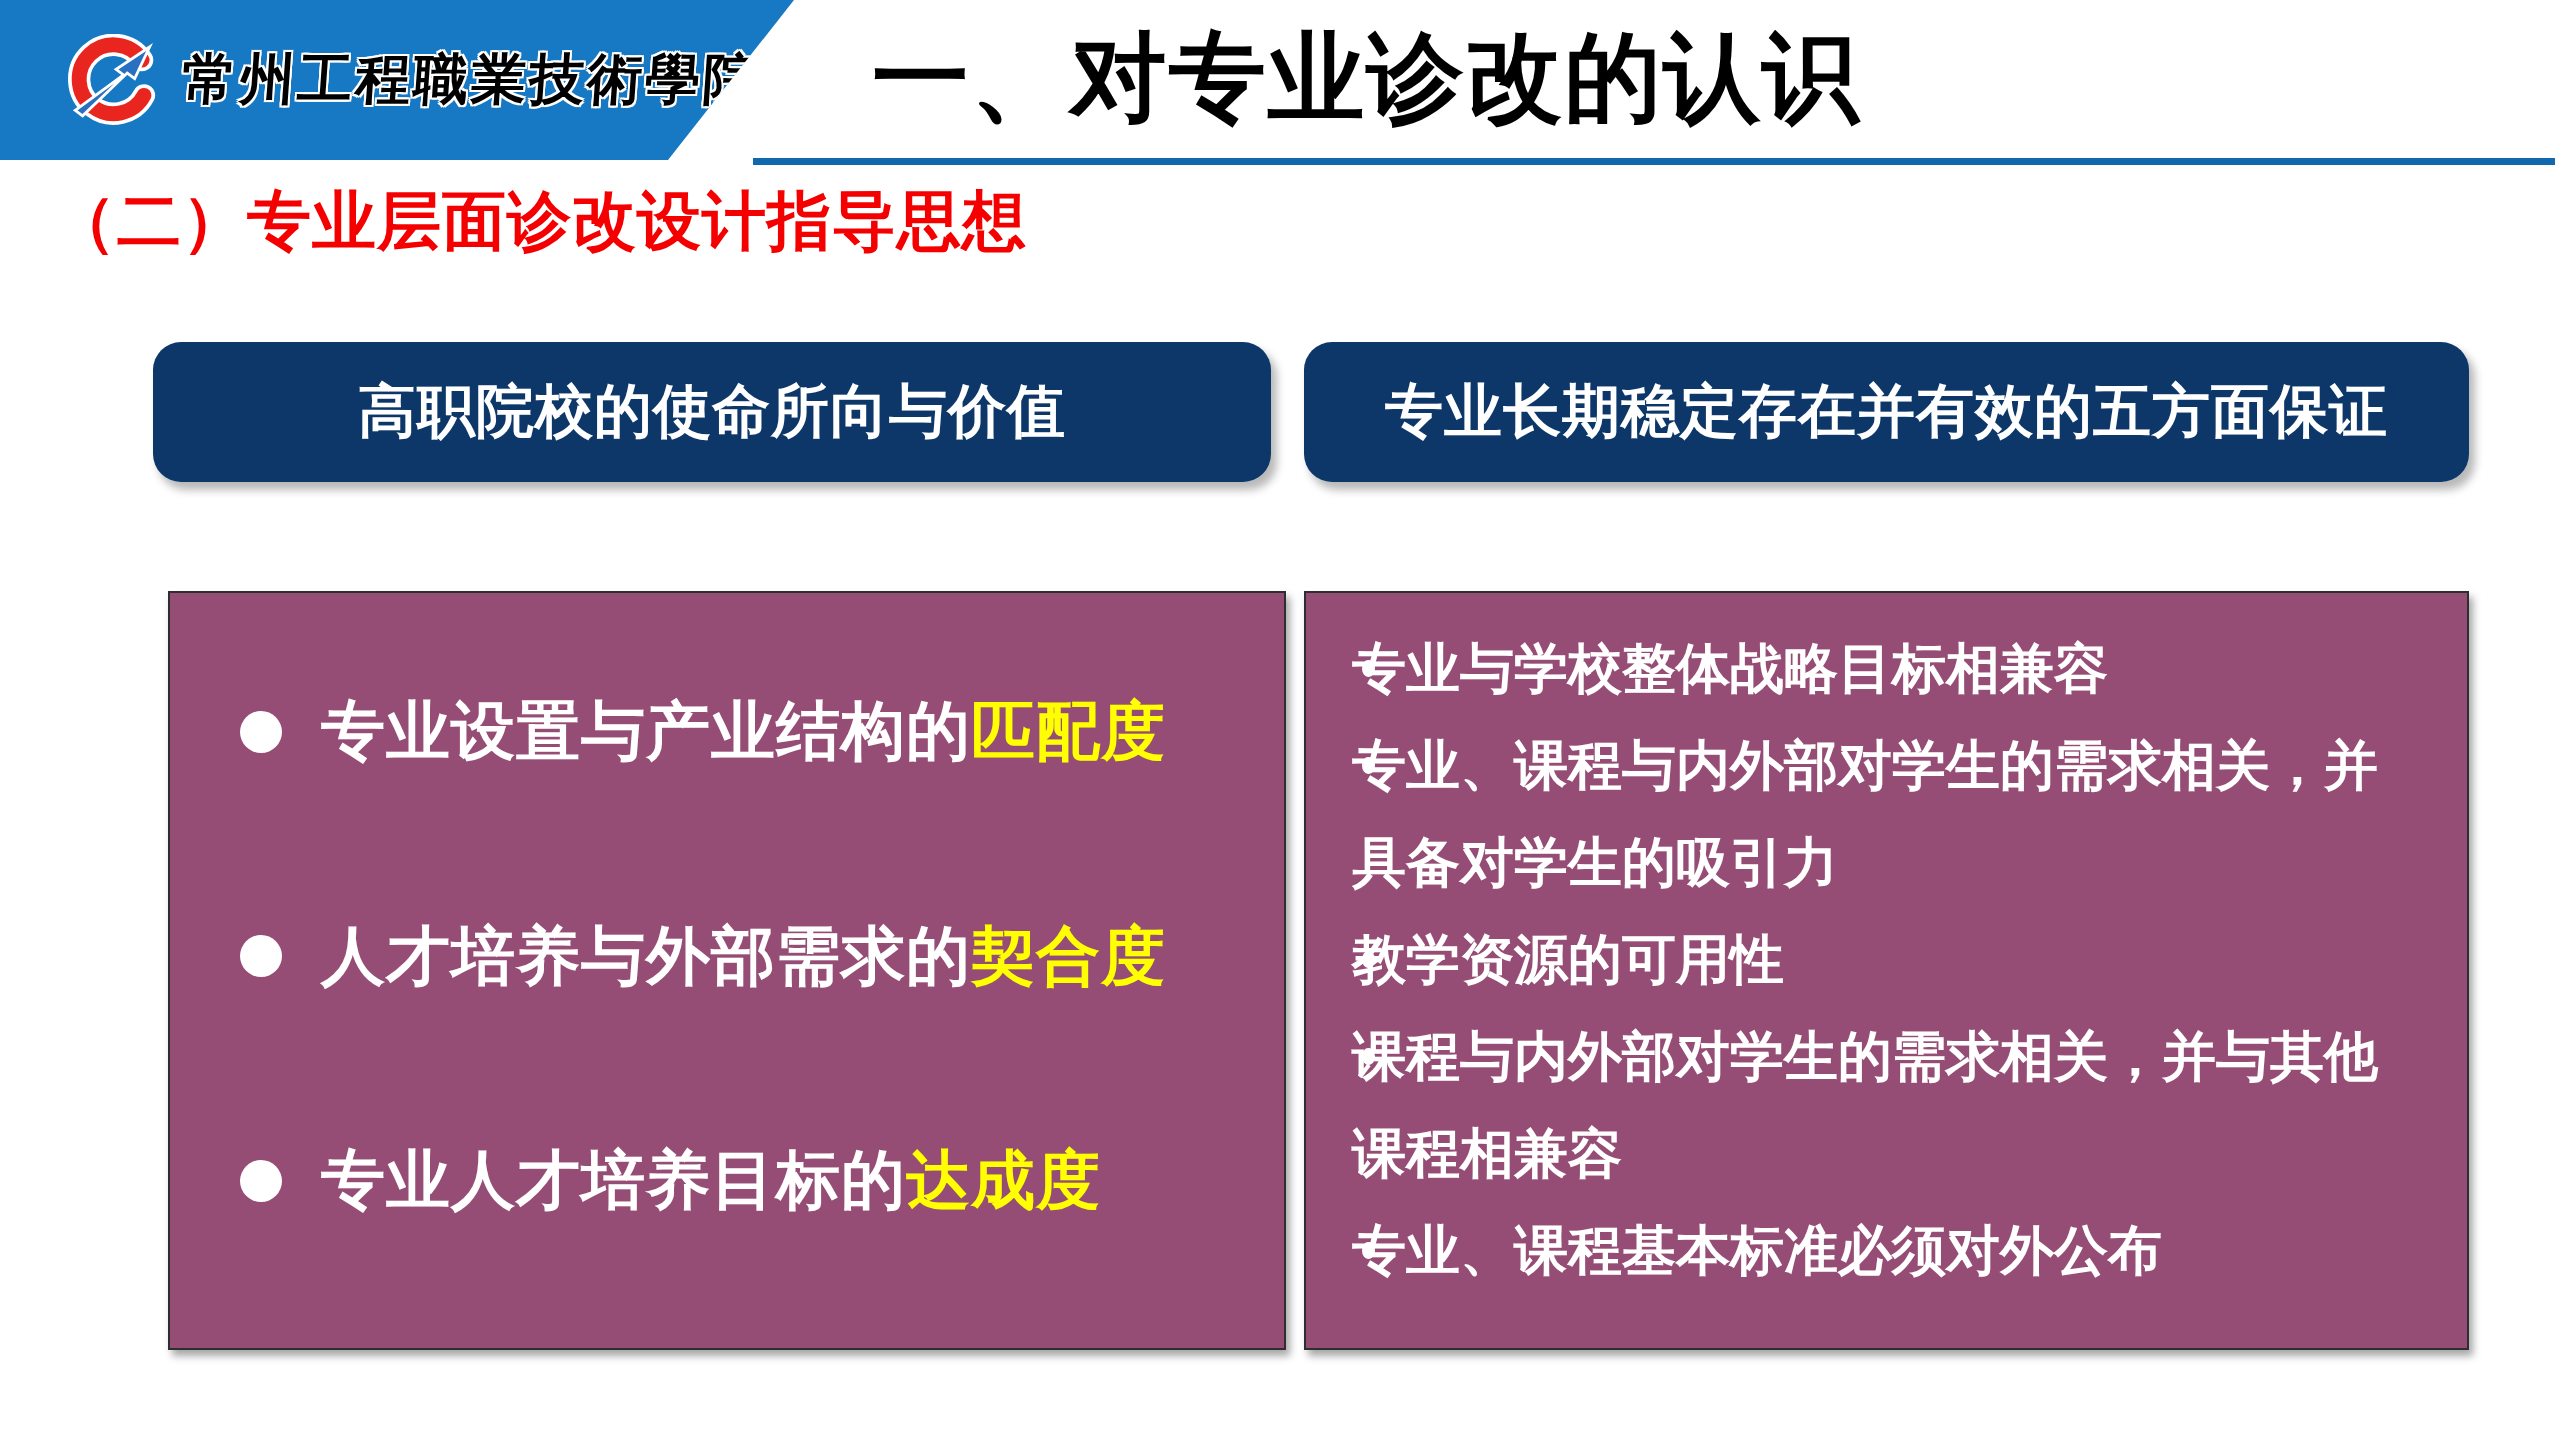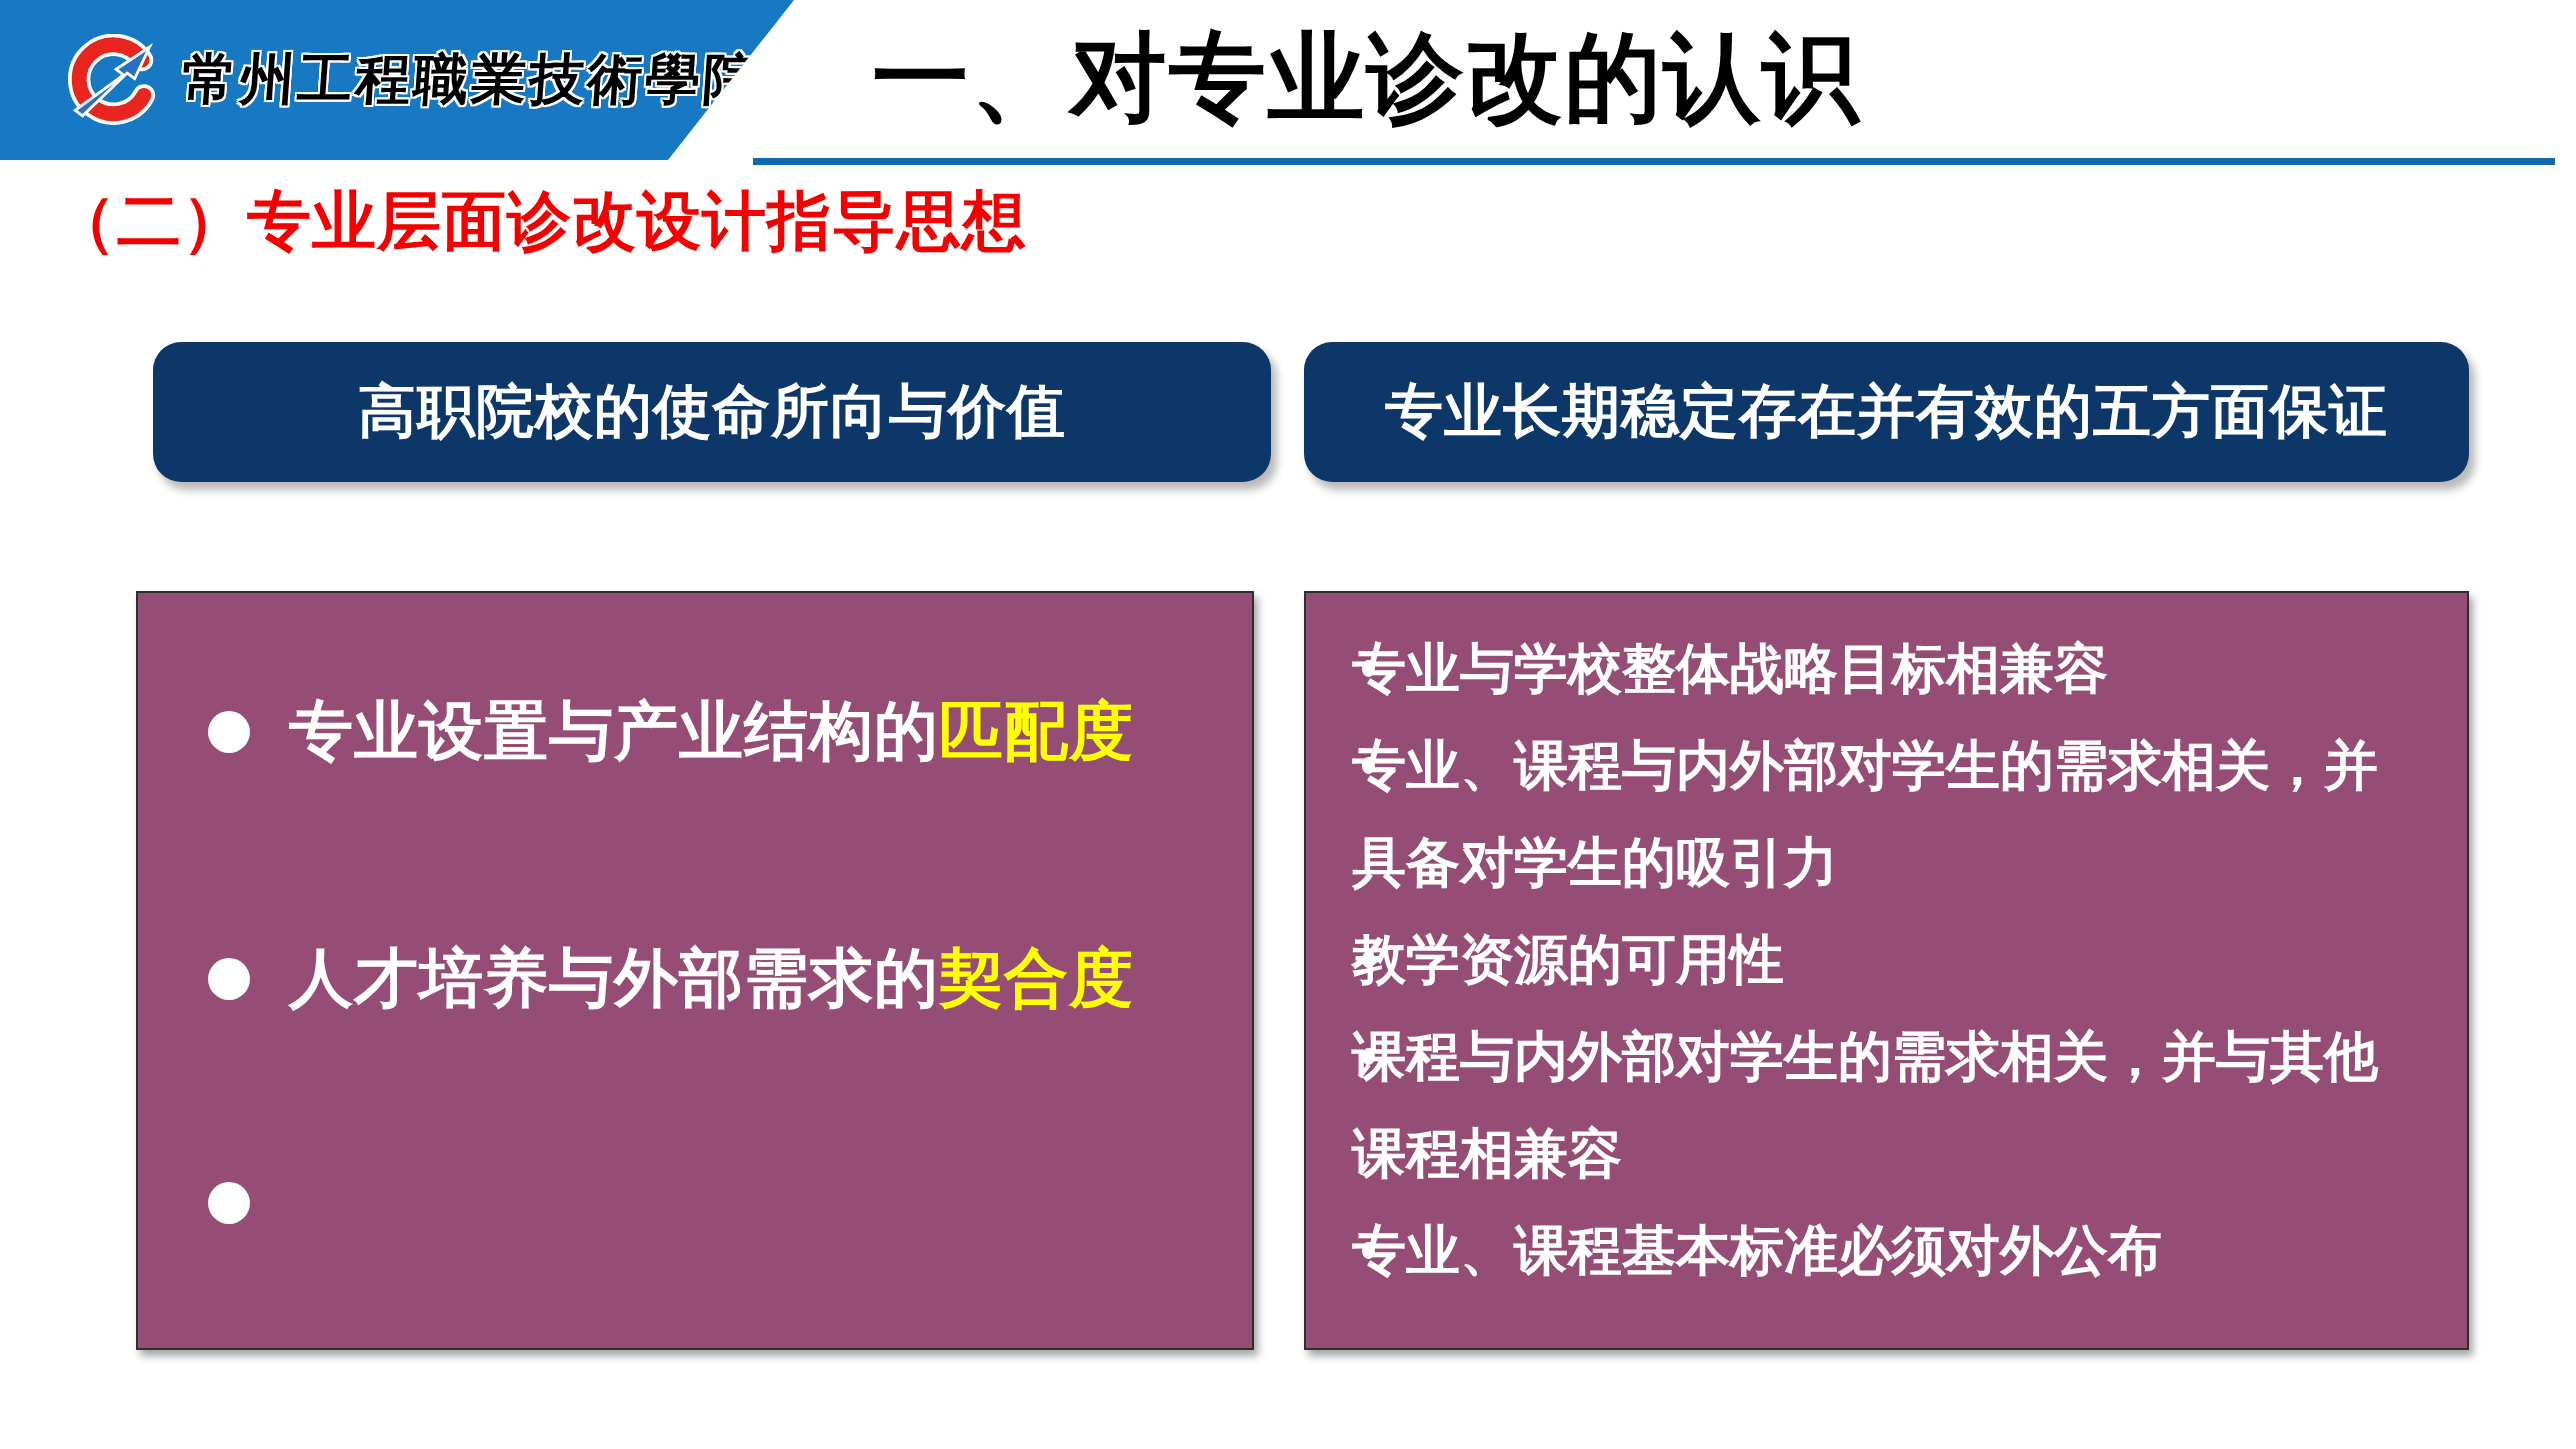--- a/index.html
+++ b/index.html
@@ -55,21 +55,21 @@
   #hdr-left  { left:153px;  width:1118px; }
   #hdr-right { left:1304px; width:1165px; }
 
   
   .content-box {
     position:absolute; top:591px; height:759px; box-sizing:border-box;
     background:#964d75; border:2.9px solid #2e2e2e; color:#fff;
     box-shadow:3.9px 5.8px 7.7px rgba(0,0,0,.35);
   }
   #box-left {
-    left:136px; width:1118px;
+    left:168px; width:1118px;
     display:flex; flex-direction:column; justify-content:space-between;
     padding:95px 15.5px 124px 70px;
   }
   #box-right { left:1304px; width:1165px; }
 
   
   .lrow { display:flex; align-items:center; gap:39px; }
   .ldot { width:42px; height:42px; min-width:42px; border-radius:50%; background:#fff; }
   .ltext { margin:0; font-size:64px; font-weight:900; letter-spacing:1px; white-space:nowrap; }
   .hl { color:#ffff00; }
@@ -111,20 +111,21 @@
     <div class="lrow">
       <span class="ldot"></span>
       <p class="ltext"><span>专业设置与产业结构的</span><span class="hl">匹配度</span></p>
     </div>
     <div class="lrow">
       <span class="ldot"></span>
       <p class="ltext"><span>人才培养与外部需求的</span><span class="hl">契合度</span></p>
     </div>
     <div class="lrow">
       <span class="ldot"></span>
+      <p class="ltext"><span>专业人才培养目标的</span><span class="hl">达成度</span></p>
     </div>
   </div>
 
   <div class="content-box" id="box-right">
     <ul class="rlist">
       <li>专业与学校整体战略目标相兼容</li>
       <li>专业、课程与内外部对学生的需求相关，并具备对学生的吸引力</li>
       <li>教学资源的可用性</li>
       <li>课程与内外部对学生的需求相关，并与其他课程相兼容</li>
       <li>专业、课程基本标准必须对外公布</li>

